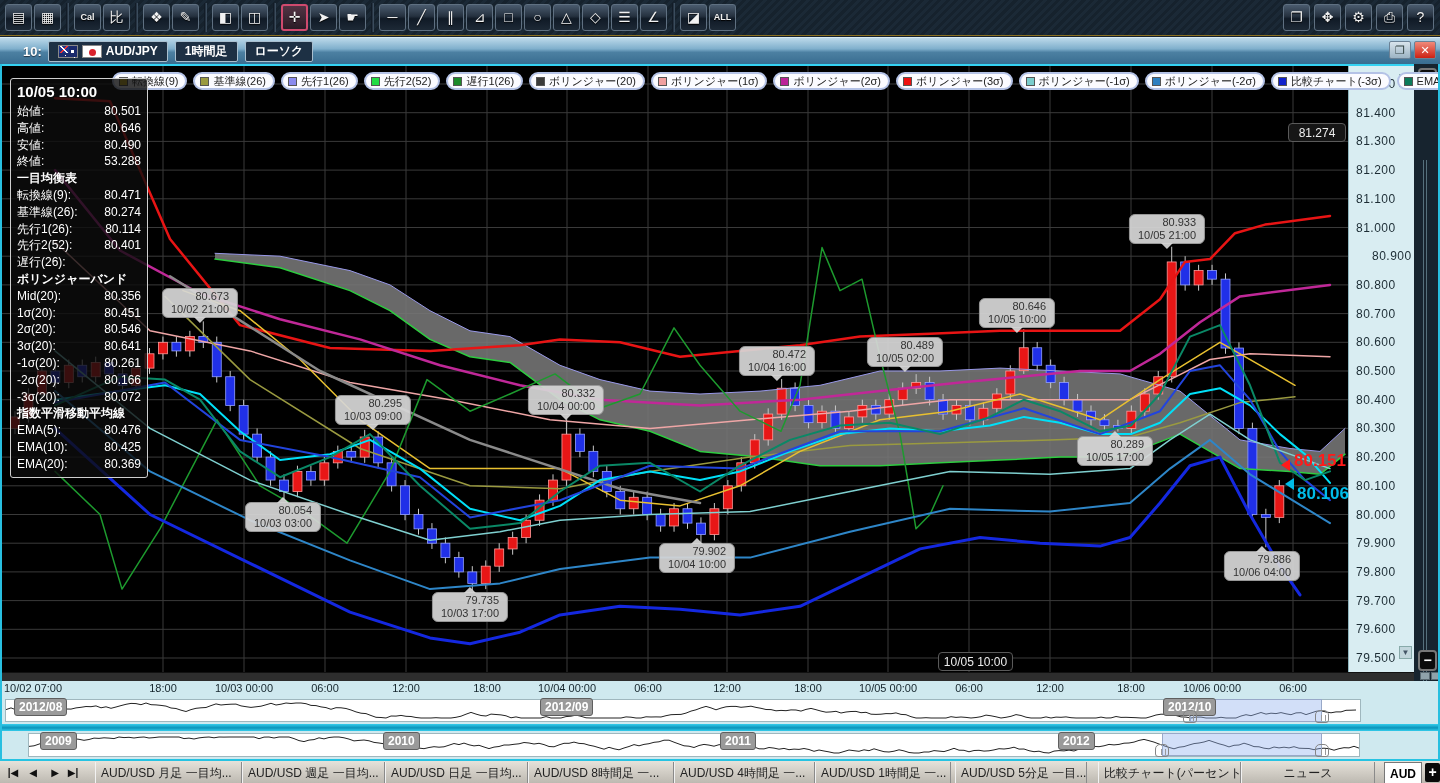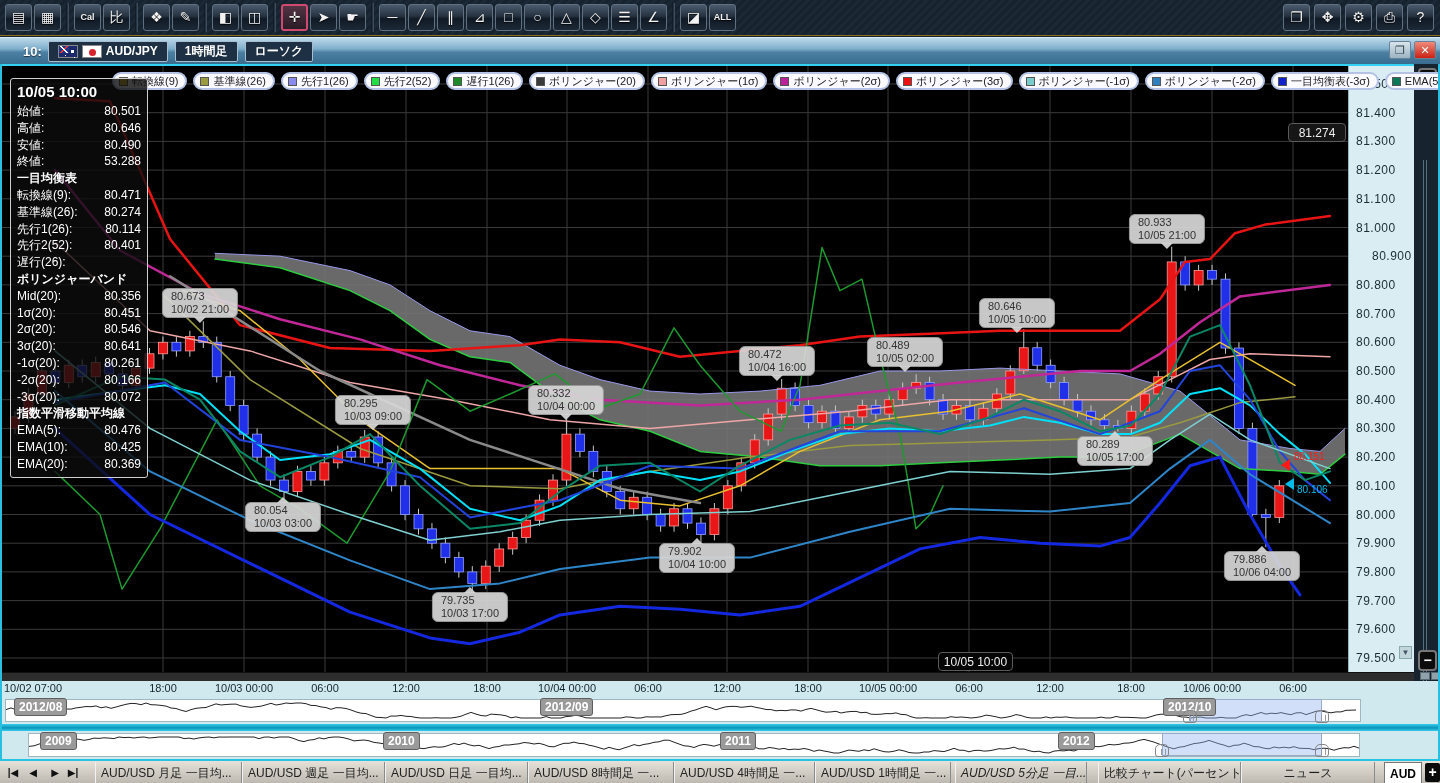--- a/index.html
+++ b/index.html
@@ -52,28 +52,28 @@
   .pill .sw{width:9px;height:9px;border:1px solid #555;display:inline-block;}
 
   .data-panel{position:absolute;left:10px;top:78px;width:138px;background:rgba(12,12,12,0.8);
     border:1px solid #cfcfcf;border-radius:3px;z-index:6;padding:2px 6px 4px 6px;color:#fff;}
   .dp-head{font-size:15px;font-weight:bold;padding:2px 0 3px 0;}
   .dp-row{display:flex;justify-content:space-between;font-size:12px;line-height:16.8px;}
   .dp-sec{font-size:12px;font-weight:bold;line-height:16.8px;}
 
   .callout{position:absolute;transform:translate(-50%,-50%);background:rgba(214,214,214,0.93);
     border:1px solid #979797;border-radius:6px;padding:1px 8px;font-size:11px;line-height:13px;
-    color:#333;text-align:left;z-index:4;white-space:nowrap;}
+    color:#333;text-align:right;z-index:4;white-space:nowrap;}
   .callout.above::after{content:"";position:absolute;left:50%;bottom:-6px;margin-left:-6px;
     border:6px solid transparent;border-bottom:none;border-top:6px solid rgba(214,214,214,0.93);}
   .callout.below::before{content:"";position:absolute;left:50%;top:-6px;margin-left:-6px;
     border:6px solid transparent;border-top:none;border-bottom:6px solid rgba(214,214,214,0.93);}
   .dark-badge{position:absolute;background:#161616;border:1px solid #5a5a5a;border-radius:4px;
     color:#eee;font-size:12px;text-align:center;z-index:5;}
-  .px-marker{position:absolute;font-size:10px;font-weight:normal;z-index:5;}
+  .px-marker{position:absolute;font-size:17px;font-weight:bold;z-index:5;}
   .px-tri{position:absolute;width:0;height:0;border:6px solid transparent;border-left:none;z-index:5;}
 
   .price-axis{position:absolute;left:1348px;top:66px;width:66px;height:606px;background:#d9edf2;
     border-left:1px solid #8fb6bf;}
   .pa-tick{position:absolute;left:7px;font-size:12px;color:#1c2c34;letter-spacing:0.5px;}
   .right-col{position:absolute;left:1414px;top:64px;width:26px;height:617px;background:#17242f;}
   .rc-btn{position:absolute;width:19px;height:21px;background:#0c0c0c;border:2px solid #777;
     border-radius:4px;color:#fff;font-weight:bold;text-align:center;line-height:17px;font-size:14px;cursor:pointer;}
   .rc-arrow{position:absolute;width:13px;height:13px;background:#c2d6dc;border:1px solid #8aa;
     font-size:8px;color:#456;text-align:center;line-height:12px;cursor:pointer;}
@@ -460,21 +460,21 @@
       <div class="pill">
         <span class="sw" style="background: rgb(122, 204, 204);"></span>
         <span>ボリンジャー(-1σ)</span>
       </div>
       <div class="pill">
         <span class="sw" style="background: rgb(45, 127, 192);"></span>
         <span>ボリンジャー(-2σ)</span>
       </div>
       <div class="pill">
         <span class="sw" style="background: rgb(17, 34, 204);"></span>
-        <span>一目均衡表(-3σ)</span>
+        <span>比較チャート(-3σ)</span>
       </div>
       <div class="pill">
         <span class="sw" style="background: rgb(10, 122, 90);"></span>
         <span>EMA(5)</span>
       </div>
     </div>
 
   <div class="data-panel" id="data-panel">
     <div class="dp-head">10/05 10:00</div>
     <div id="dp-rows">
@@ -708,20 +708,20 @@
   <div class="tab-arrow" style="left: 4px;">|◀</div>
       <div class="tab-arrow" style="left: 24px;">◀</div>
       <div class="tab-arrow" style="left: 46px;">▶</div>
       <div class="tab-arrow" style="left: 64px;">▶|</div>
       <div class="tab" style="left: 95px; width: 147px;">AUD/USD 月足 一目均...</div>
       <div class="tab" style="left: 242px; width: 143px;">AUD/USD 週足 一目均...</div>
       <div class="tab" style="left: 385px; width: 143px;">AUD/USD 日足 一目均...</div>
       <div class="tab" style="left: 528px; width: 146px;">AUD/USD 8時間足 一...</div>
       <div class="tab" style="left: 674px; width: 141px;">AUD/USD 4時間足 一...</div>
       <div class="tab" style="left: 815px; width: 136px;">AUD/USD 1時間足 一...</div>
-      <div class="tab" style="left: 955px; width: 132px; font-style: italic;">AUD/USD 5分足 一目...</div>
+      <div class="tab" style="left: 955px; width: 132px;">AUD/USD 5分足 一目...</div>
       <div class="tab" style="left: 1098px; width: 143px;">比較チャート(パーセント...</div>
       <div class="tab center" style="left: 1241px; width: 134px;">ニュース</div>
     </div>
 
   <div class="edge" style="left:0;top:64px;height:695px;"></div>
   <div class="edge" style="left:1438px;top:64px;height:695px;"></div>
 </div>
 
 </body></html>

